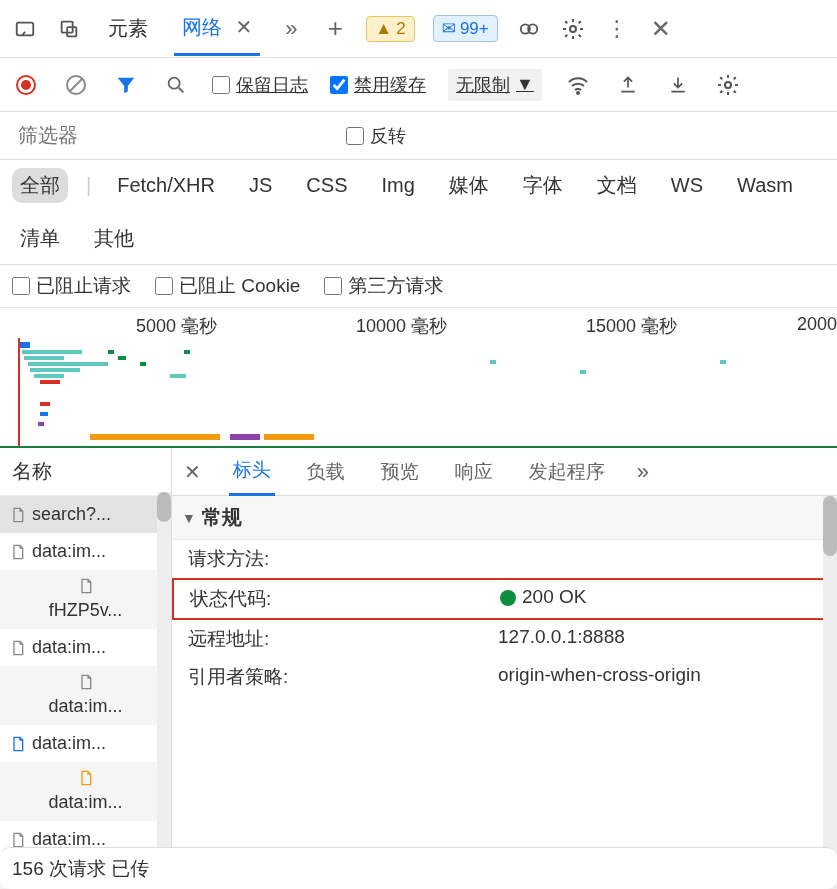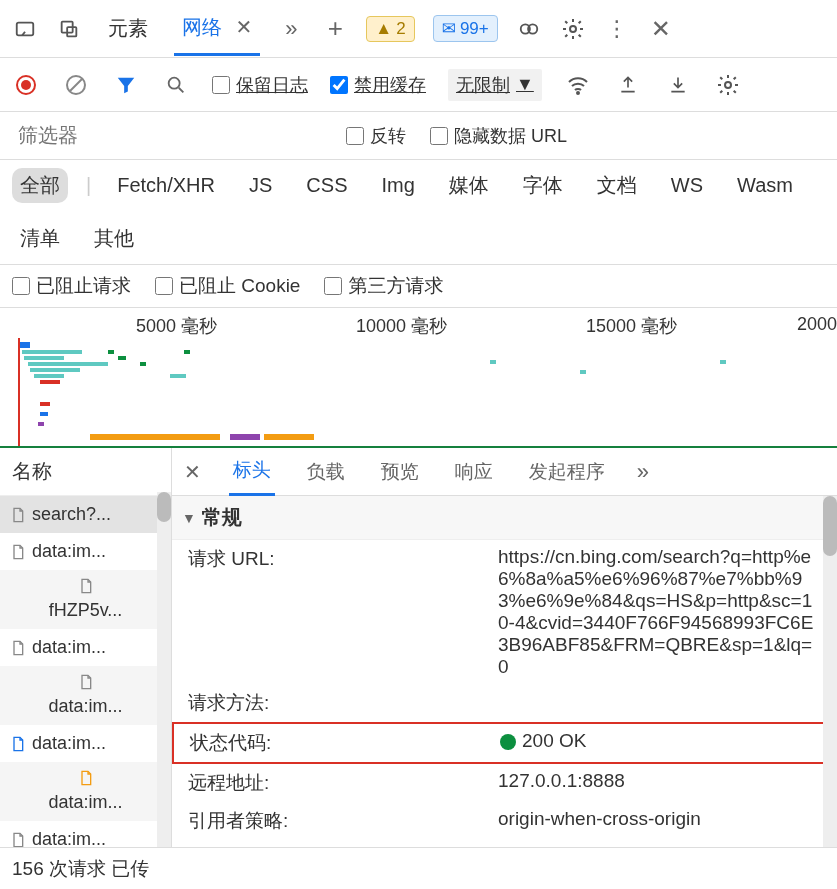--- a/index.html
+++ b/index.html
@@ -53,21 +53,21 @@
 
 .detail-body { padding: 0; }
 .section-head { display: flex; align-items: center; gap: 6px; padding: 8px 10px; background: #f7f7f7; font-size: 20px; font-weight: bold; border-bottom: 1px solid #eee; }
 .section-head .tri { font-size: 14px; color: #666; }
 .kv-row { display: flex; padding: 6px 16px; font-size: 19px; }
 .kv-row .k { width: 310px; flex-shrink: 0; }
 .kv-row .v { flex: 1; word-break: break-all; }
 .status-highlight { border: 2px solid #d93025; }
 .status-dot { width: 16px; height: 16px; border-radius: 50%; background: #0c8f3f; display: inline-block; vertical-align: middle; margin-right: 6px; }
 
-.status-bar { position: absolute; bottom: 0; left: 0; right: 0; height: 42px; padding: 8px 12px; background: #fff; border-top: 1px solid #ddd; font-size: 19px; }
+.status-bar { position: absolute; bottom: 0; left: 0; right: 0; height: 42px; padding: 8px 12px; background: #fff; border-top: 1px solid #ddd; font-size: 19px; border-radius: 10px; }
 
 .scroll-show { position: absolute; right: 0; top: 44px; bottom: 0; width: 14px; background: #eee; }
 .scroll-thumb { position: absolute; right: 0; width: 14px; background: #bbb; border-radius: 7px; }
 </style>
 </head>
 <body>
 
 <div class="toolbar-top">
   <span class="icon">
       <svg viewBox="0 0 24 24" width="22" height="22" fill="none" stroke="#555" stroke-width="2">
@@ -161,24 +161,20 @@
         <path d="M12 2v3M12 19v3M4.2 4.2l2.1 2.1M17.7 17.7l2.1 2.1M2 12h3M19 12h3M4.2 19.8l2.1-2.1M17.7 6.3l2.1-2.1"></path>
       </svg>
     </span>
 </div>
 
 <div class="filter-row">
   <input class="filter-input" placeholder="筛选器" style="">
   <label class="checkbox-row">
       <input type="checkbox" style="">
       <span>反转</span>
-    </label>
-  <label class="checkbox-row">
-      <input type="checkbox" style="">
-      <span>隐藏数据 URL</span>
     </label>
 </div>
 
 <div class="type-row">
   <span class="chip active">全部</span>
   <span class="divider">|</span>
   <span class="chip">Fetch/XHR</span>
   <span class="chip">JS</span>
   <span class="chip">CSS</span>
   <span class="chip">Img</span>
@@ -327,24 +323,20 @@
       <span class="dtab">发起程序</span>
       <span style="color:#666;font-size:22px">»</span>
     </div>
     <div class="detail-body">
       <div class="section-head">
           <span class="tri">▼</span>
           <span>常规</span>
         </div>
       <div id="kv-rows">
           <div class="kv-row">
-            <div class="k">请求 URL:</div>
-            <div class="v">https://cn.bing.com/search?q=http%e6%8a%a5%e6%96%87%e7%bb%93%e6%9e%84&amp;qs=HS&amp;p=http&amp;sc=10-4&amp;cvid=3440F766F94568993FC6E3B96ABF85&amp;FRM=QBRE&amp;sp=1&amp;lq=0</div>
-          </div>
-          <div class="kv-row">
             <div class="k">请求方法:</div>
           </div>
           <div class="kv-row status-highlight">
             <div class="k">状态代码:</div>
             <div class="v"><span class="status-dot"></span>200 OK</div>
           </div>
           <div class="kv-row">
             <div class="k">远程地址:</div>
             <div class="v">127.0.0.1:8888</div>
           </div>

